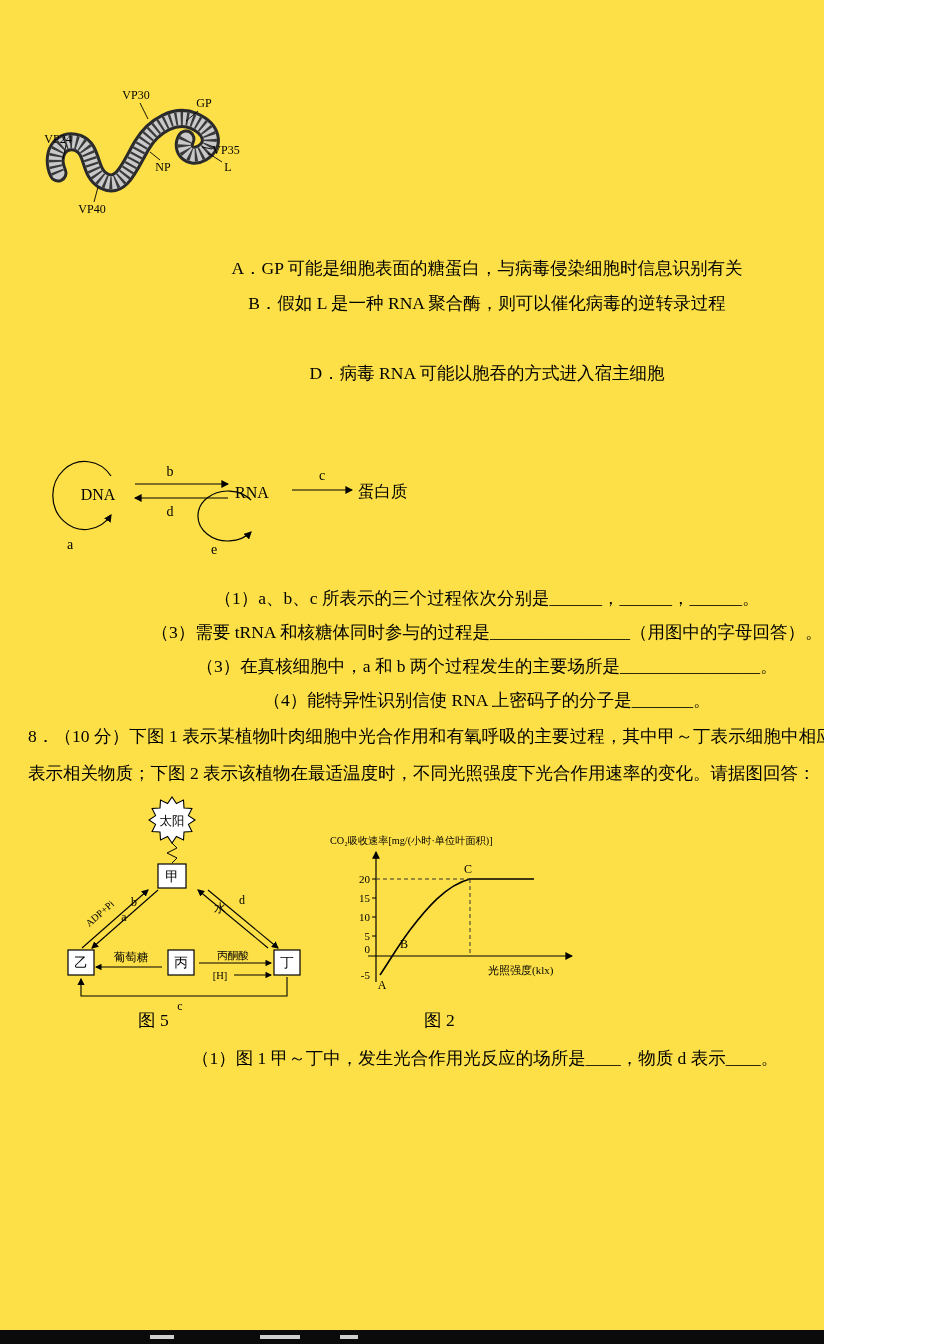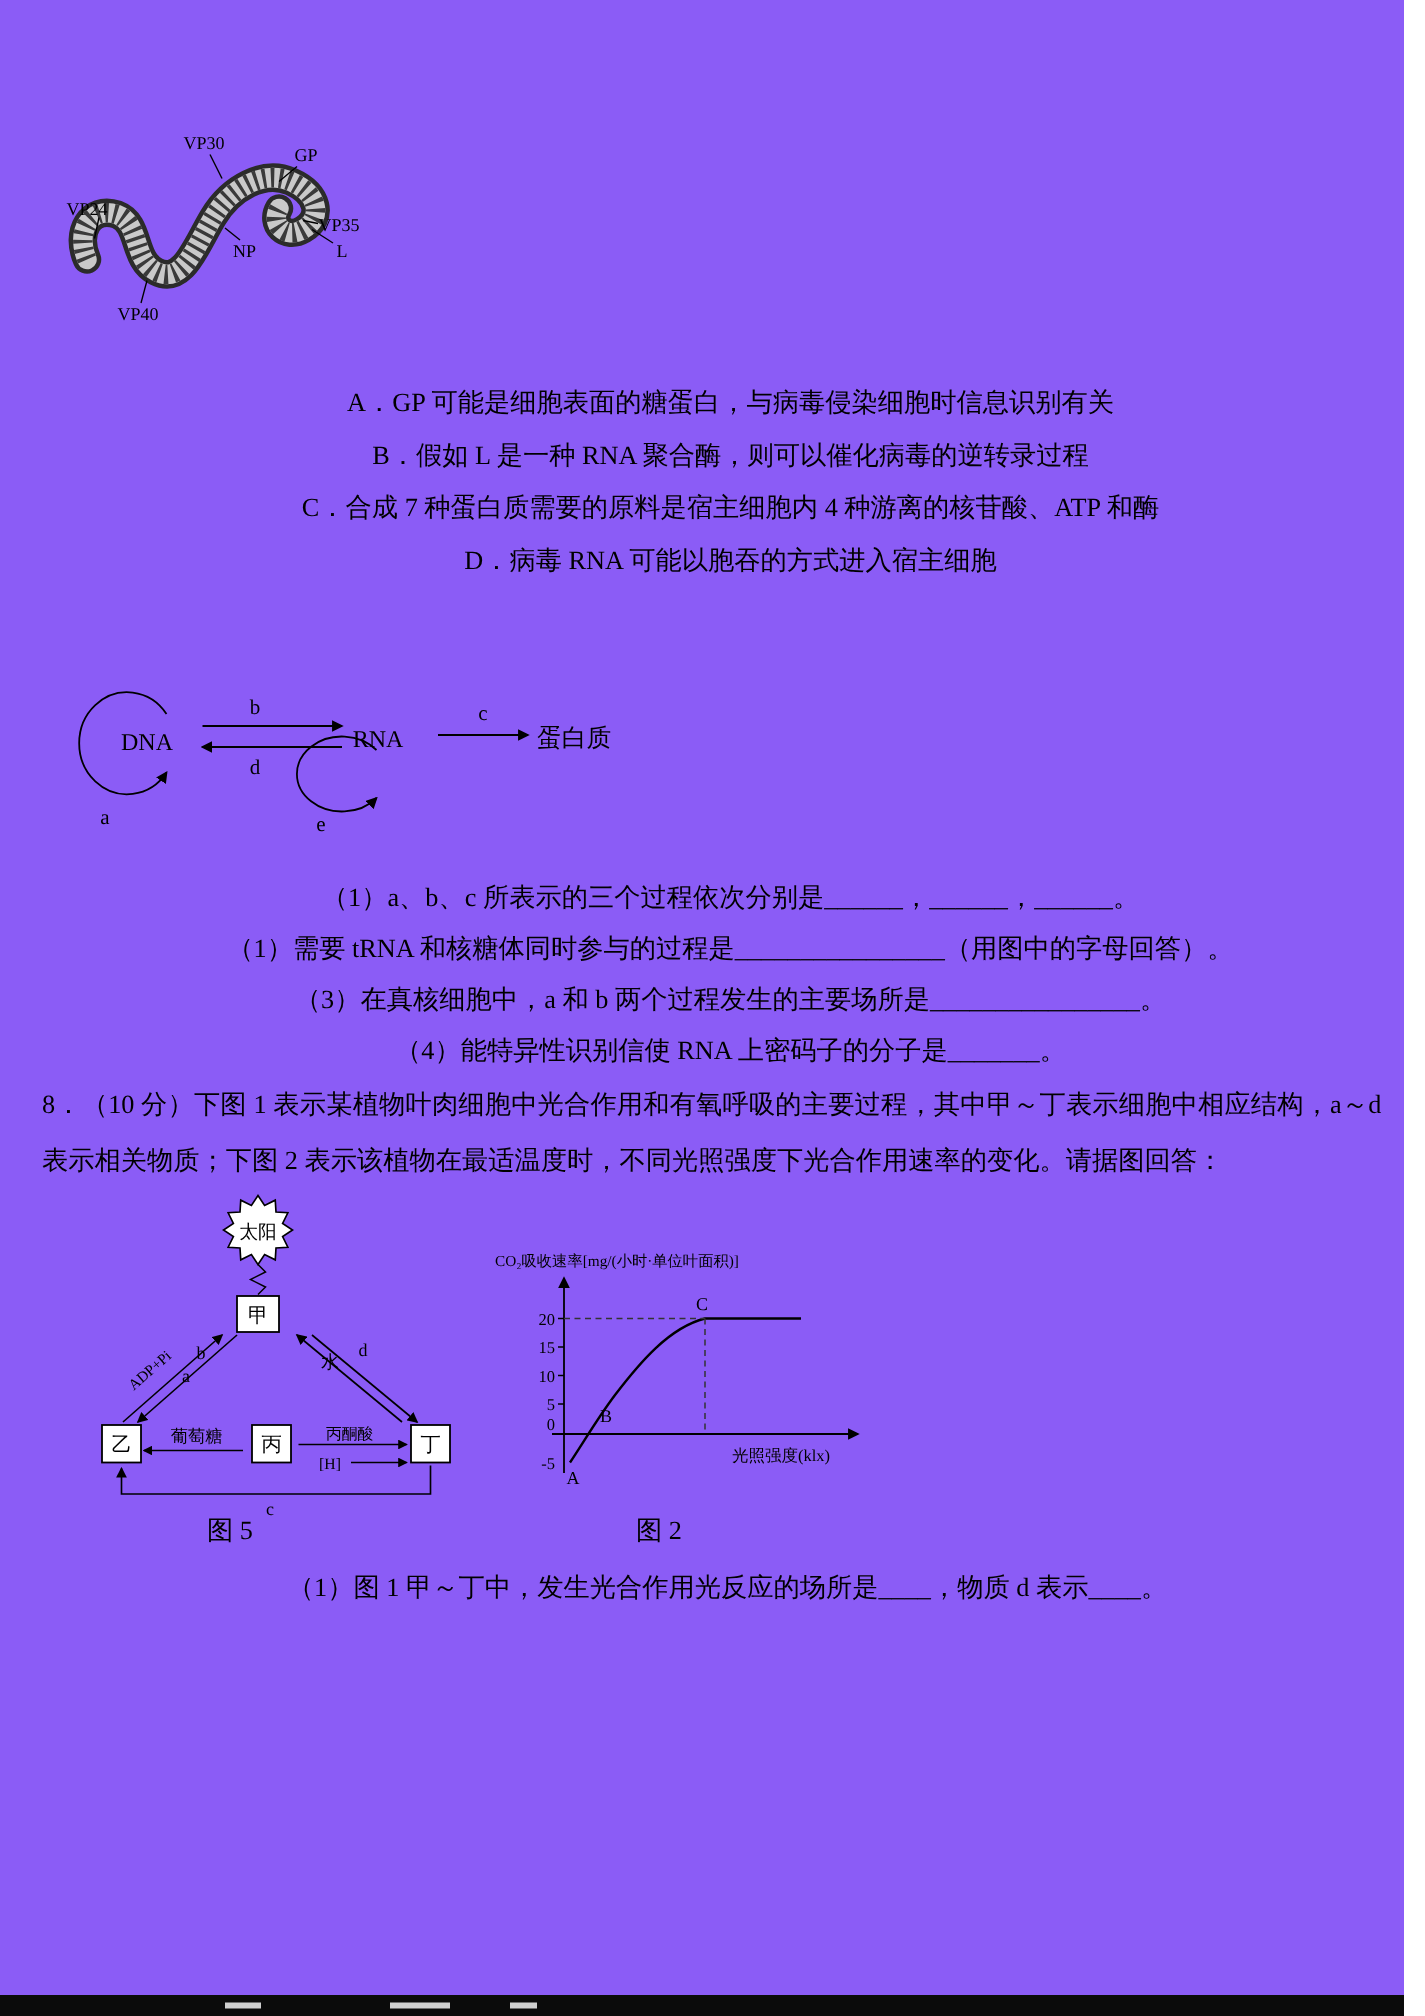--- a/index.html
+++ b/index.html
@@ -1,18 +1,18 @@
 <!DOCTYPE html>
 <html><head>
 <meta charset="utf-8">
 <style>
   html,body{margin:0;padding:0;}
   body{width:950px;height:1344px;background:#ffffff;color:#000;
        font-family:"Liberation Serif","DejaVu Serif",serif;}
-  .page{position:relative;width:936px;height:1344px;background:#8b5cf6;overflow:hidden;}
+  .page{position:relative;width:824px;height:1344px;background:#fde047;overflow:hidden;}
   .abs{position:absolute;}
   .para{font-size:17.5px;line-height:36.5px;text-align:center;}
   .indent{text-indent:19px;}
   .caption{font-size:17.5px;}
   svg text{font-family:"Liberation Serif","DejaVu Serif",serif;fill:#000;}
   .strip{position:absolute;left:0;top:1330px;width:950px;height:14px;background:#0b0b0b;}
   .strip i{position:absolute;top:5px;height:4px;background:#cfcfcf;display:block;}
 </style>
 </head>
 <body>
@@ -36,21 +36,20 @@
     <text x="174" y="22" text-anchor="middle" font-size="12">GP</text>
     <text x="28" y="58" text-anchor="middle" font-size="12">VP24</text>
     <text x="196" y="69" text-anchor="middle" font-size="12">VP35</text>
     <text x="133" y="86" text-anchor="middle" font-size="12">NP</text>
     <text x="198" y="86" text-anchor="middle" font-size="12">L</text>
     <text x="62" y="128" text-anchor="middle" font-size="12">VP40</text>
   </svg>
 
   <div class="abs para" style="left:47px;top:250px;width:880px">A．GP 可能是细胞表面的糖蛋白，与病毒侵染细胞时信息识别有关</div>
   <div class="abs para" style="left:47px;top:285px;width:880px">B．假如 L 是一种 RNA 聚合酶，则可以催化病毒的逆转录过程</div>
-  <div class="abs para" style="left:47px;top:320px;width:880px">C．合成 7 种蛋白质需要的原料是宿主细胞内 4 种游离的核苷酸、ATP 和酶</div>
   <div class="abs para" style="left:47px;top:355px;width:880px">D．病毒 RNA 可能以胞吞的方式进入宿主细胞</div>
 
 
   <svg class="abs" style="left:40px;top:450px" width="430" height="115" viewBox="0 0 430 115">
     <defs>
       <marker id="mDog" viewBox="0 0 10 10" refX="8.5" refY="5" markerWidth="6.5" markerHeight="6.5" orient="auto">
         <path d="M0 0 L10 5 L0 10 Z" fill="#000"></path>
       </marker>
     </defs>
     <path d="M 71 26 A 32 34 0 1 0 71 65" fill="none" stroke="#000" stroke-width="1.2" marker-end="url(#mDog)"></path>
@@ -65,21 +64,21 @@
     <path d="M 211 50 A 30 25 0 1 0 211 82" fill="none" stroke="#000" stroke-width="1.2" marker-end="url(#mDog)"></path>
     <text x="212" y="48" text-anchor="middle" font-size="16">RNA</text>
     <text x="174" y="104" text-anchor="middle" font-size="14">e</text>
 
     <line x1="252" y1="40" x2="312" y2="40" stroke="#000" stroke-width="1.2" marker-end="url(#mDog)"></line>
     <text x="282" y="30" text-anchor="middle" font-size="14">c</text>
     <text x="318" y="47" text-anchor="start" font-size="16.5">蛋白质</text>
   </svg>
 
   <div class="abs para" style="left:47px;top:580px;width:880px">（1）a、b、c 所表示的三个过程依次分别是______，______，______。</div>
-  <div class="abs para" style="left:47px;top:614px;width:880px">（1）需要 tRNA 和核糖体同时参与的过程是________________（用图中的字母回答）。</div>
+  <div class="abs para" style="left:47px;top:614px;width:880px">（3）需要 tRNA 和核糖体同时参与的过程是________________（用图中的字母回答）。</div>
   <div class="abs para" style="left:47px;top:648px;width:880px">（3）在真核细胞中，a 和 b 两个过程发生的主要场所是________________。</div>
   <div class="abs para" style="left:47px;top:682px;width:880px">（4）能特异性识别信使 RNA 上密码子的分子是_______。</div>
 
   <div class="abs para" style="left:28px;top:718px;width:893px;text-align:justify">8．（10 分）下图 1 表示某植物叶肉细胞中光合作用和有氧呼吸的主要过程，其中甲～丁表示细胞中相应结构，a～d 表示相关物质；下图 2 表示该植物在最适温度时，不同光照强度下光合作用速率的变化。请据图回答：</div>
 
   <svg class="abs" style="left:50px;top:792px" width="265" height="225" viewBox="0 0 265 225">
     <defs>
       <marker id="mF1" viewBox="0 0 10 10" refX="8.5" refY="5" markerWidth="6.5" markerHeight="6.5" orient="auto">
         <path d="M0 0 L10 5 L0 10 Z" fill="#000"></path>
       </marker>

